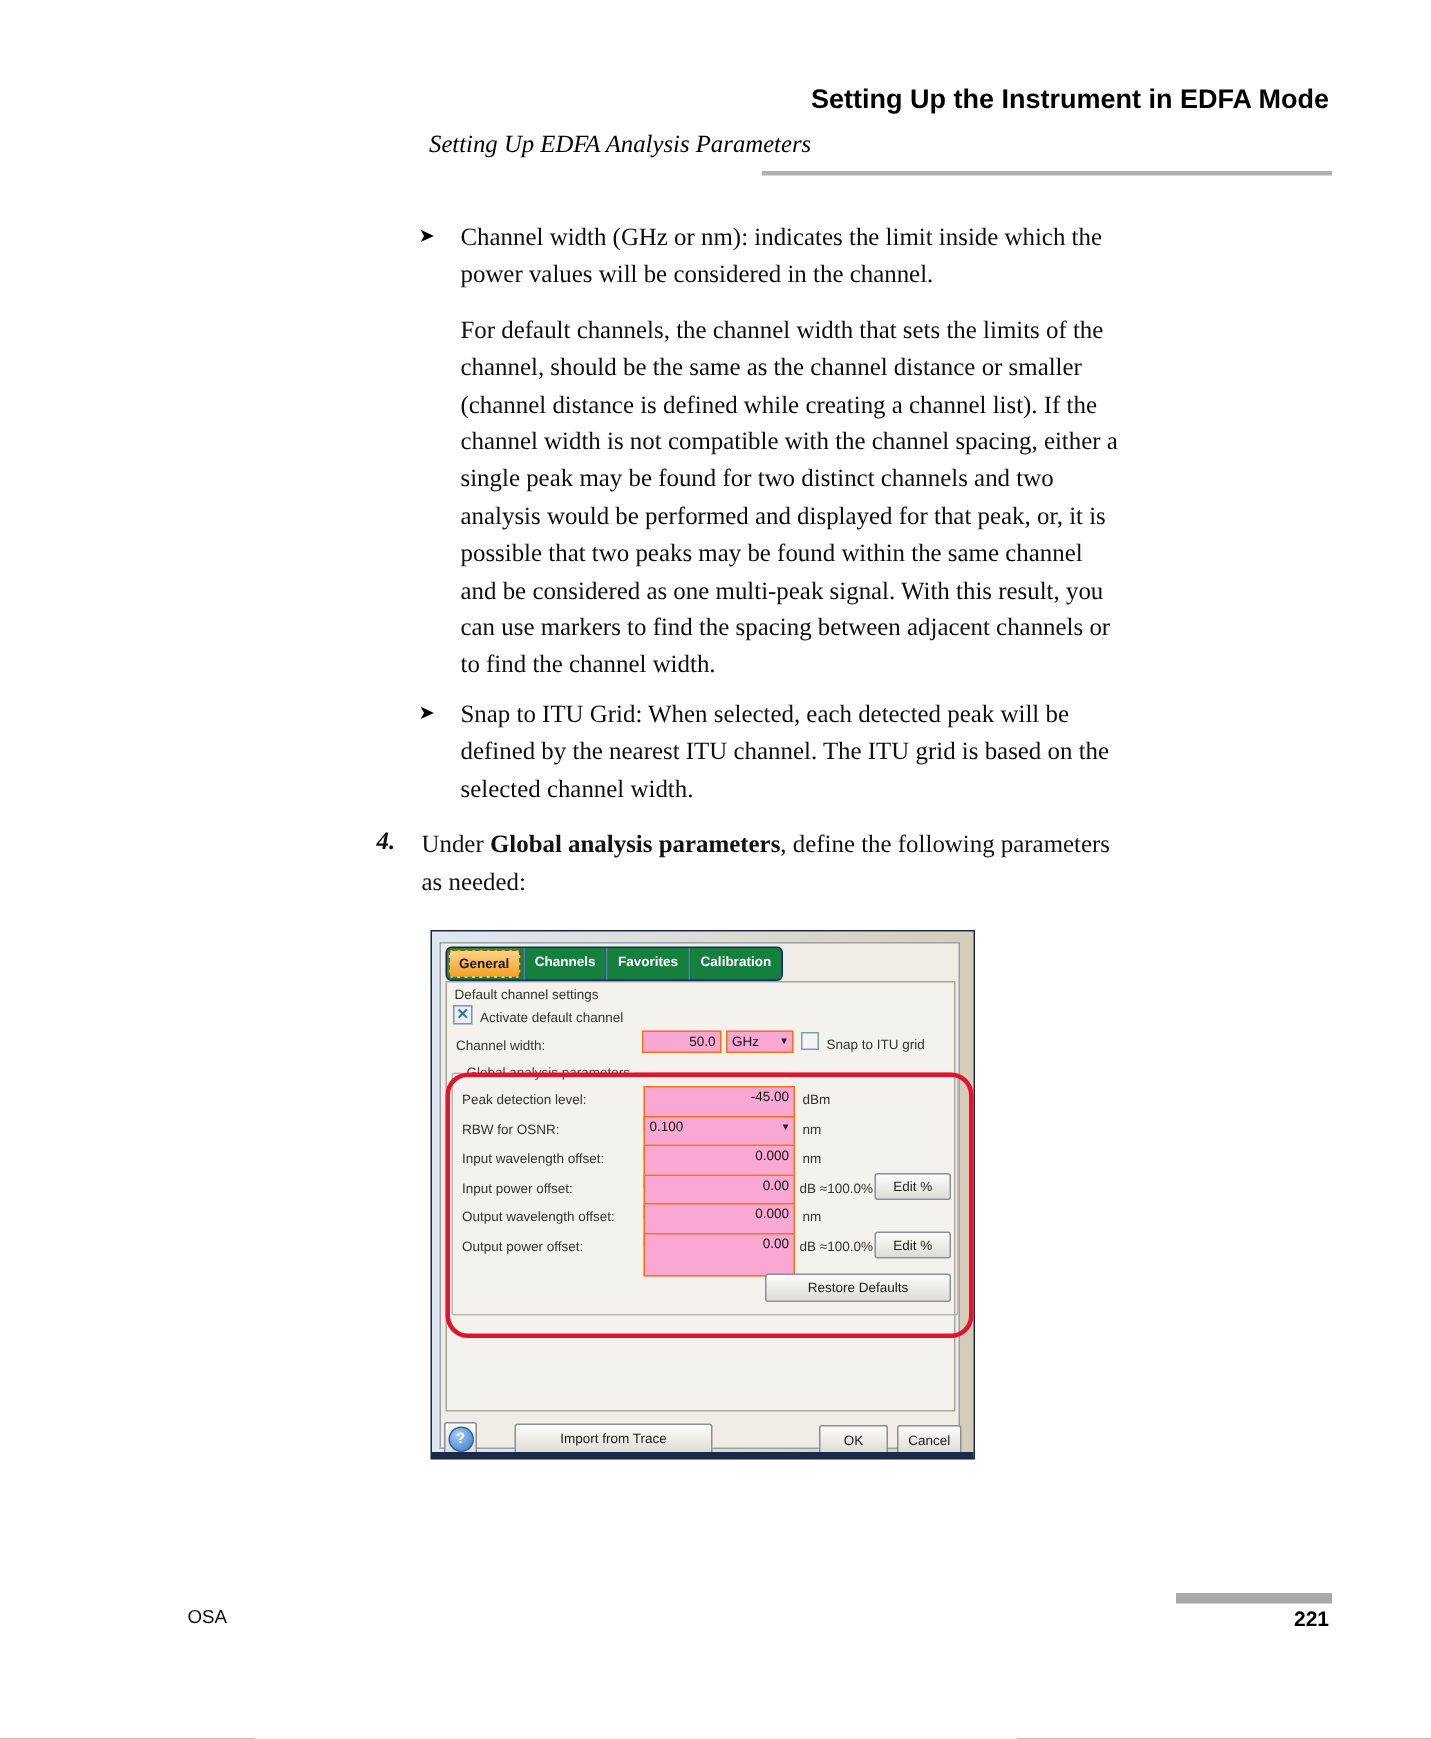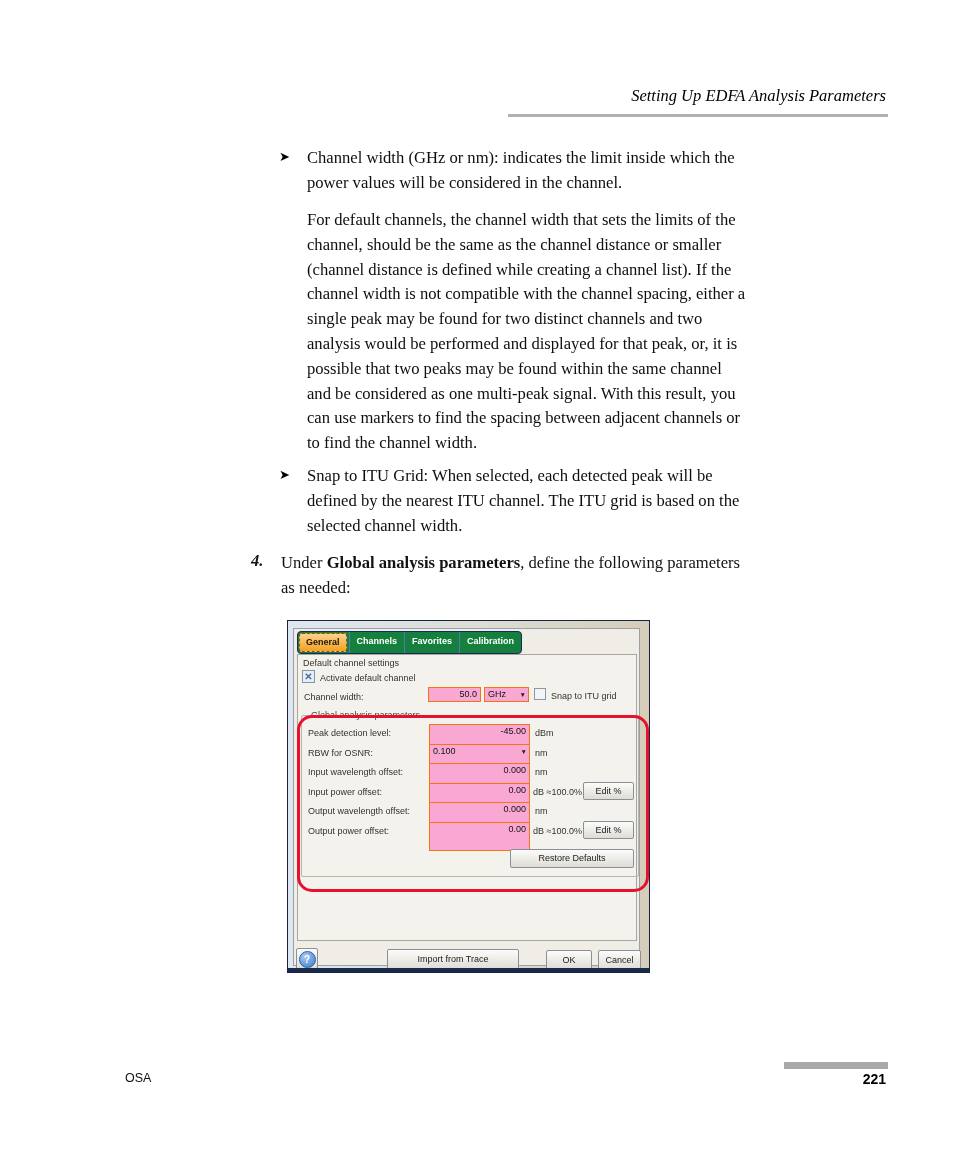--- a/index.html
+++ b/index.html
@@ -2,21 +2,21 @@
 <html><head>
 <meta charset="utf-8">
 <style>
   html,body{margin:0;padding:0;background:#888;}
   #page{position:relative;width:954px;height:1159px;background:#ffffff;overflow:hidden;
         font-family:"Liberation Serif",serif;color:#121212;}
 
   
   .hdr-title{position:absolute;top:56px;right:68px;width:600px;text-align:right;
              font-family:"Liberation Sans",sans-serif;font-weight:bold;font-size:18px;color:#000;}
-  .hdr-sub{position:absolute;top:86px;right:68px;width:600px;text-align:right;
+  .hdr-sub{position:absolute;top:86px;right:68px;width:600px;text-align:left;
            font-style:italic;font-size:16.5px;color:#000;}
   .hdr-rule{position:absolute;top:114px;left:508px;width:380px;height:3px;background:#b1b1b1;}
 
   
   .para{white-space:pre-line;font-size:16.6px;line-height:24.8px;color:#0e0e0e;}
   .bullet-marker{position:absolute;left:279px;font-size:13px;color:#000;}
   .b1-text{position:absolute;left:307px;top:146px;width:600px;}
   .b1-para2{position:absolute;left:307px;top:208px;width:600px;}
   .b2-text{position:absolute;left:307px;top:464px;width:600px;}
   .step-num{position:absolute;left:251px;top:551px;font-weight:bold;font-style:italic;font-size:16.6px;}
@@ -84,20 +84,21 @@
                font-size:12.5px;color:#111;}
   .ftr-bar{position:absolute;left:784px;top:1062px;width:104px;height:7px;background:#a9a9a9;}
   .ftr-page{position:absolute;top:1071px;right:68px;font-family:"Liberation Sans",sans-serif;
             font-weight:bold;font-size:14px;color:#000;text-align:right;}
 </style>
 </head>
 <body>
 
 <div id="page">
 
+  <div class="hdr-title">Setting Up the Instrument in EDFA Mode</div>
   <div class="hdr-sub">Setting Up EDFA Analysis Parameters</div>
   <div class="hdr-rule"></div>
 
   <span class="bullet-marker" style="top:149px">➤</span>
   <div class="para b1-text">Channel width (GHz or nm): indicates the limit inside which the
 power values will be considered in the channel.</div>
   <div class="para b1-para2">For default channels, the channel width that sets the limits of the
 channel, should be the same as the channel distance or smaller
 (channel distance is defined while creating a channel list). If the
 channel width is not compatible with the channel spacing, either a
@@ -170,21 +171,21 @@
           <div class="grow-unit" style="top:110px;left:231px;">dB ≈100.0%</div>
           <div class="btn" style="left:281px;top:105px;width:51px;height:18px;line-height:16px;">Edit %</div>
 
           <div class="btn" style="left:208px;top:133px;width:124px;height:19px;line-height:17px;">Restore Defaults</div>
         </div>
       </div>
 
       <div id="red-highlight"></div>
 
       <div class="btn help-btn"><span class="help-circle">?</span></div>
-      <div class="btn" style="left:49px;top:320px;width:132px;height:21px;line-height:19px;margin-left:44px;">Import from Trace</div>
+      <div class="btn" style="left:49px;top:320px;width:132px;height:21px;line-height:19px;">Import from Trace</div>
       <div class="btn" style="left:252px;top:321px;width:46px;height:20px;line-height:18px;">OK</div>
       <div class="btn" style="left:304px;top:321px;width:43px;height:20px;line-height:18px;">Cancel</div>
     </div>
     <div id="dlg-bottom"></div>
   </div>
 
   <div class="ftr-product">OSA</div>
   <div class="ftr-bar"></div>
   <div class="ftr-page">221</div>
 

